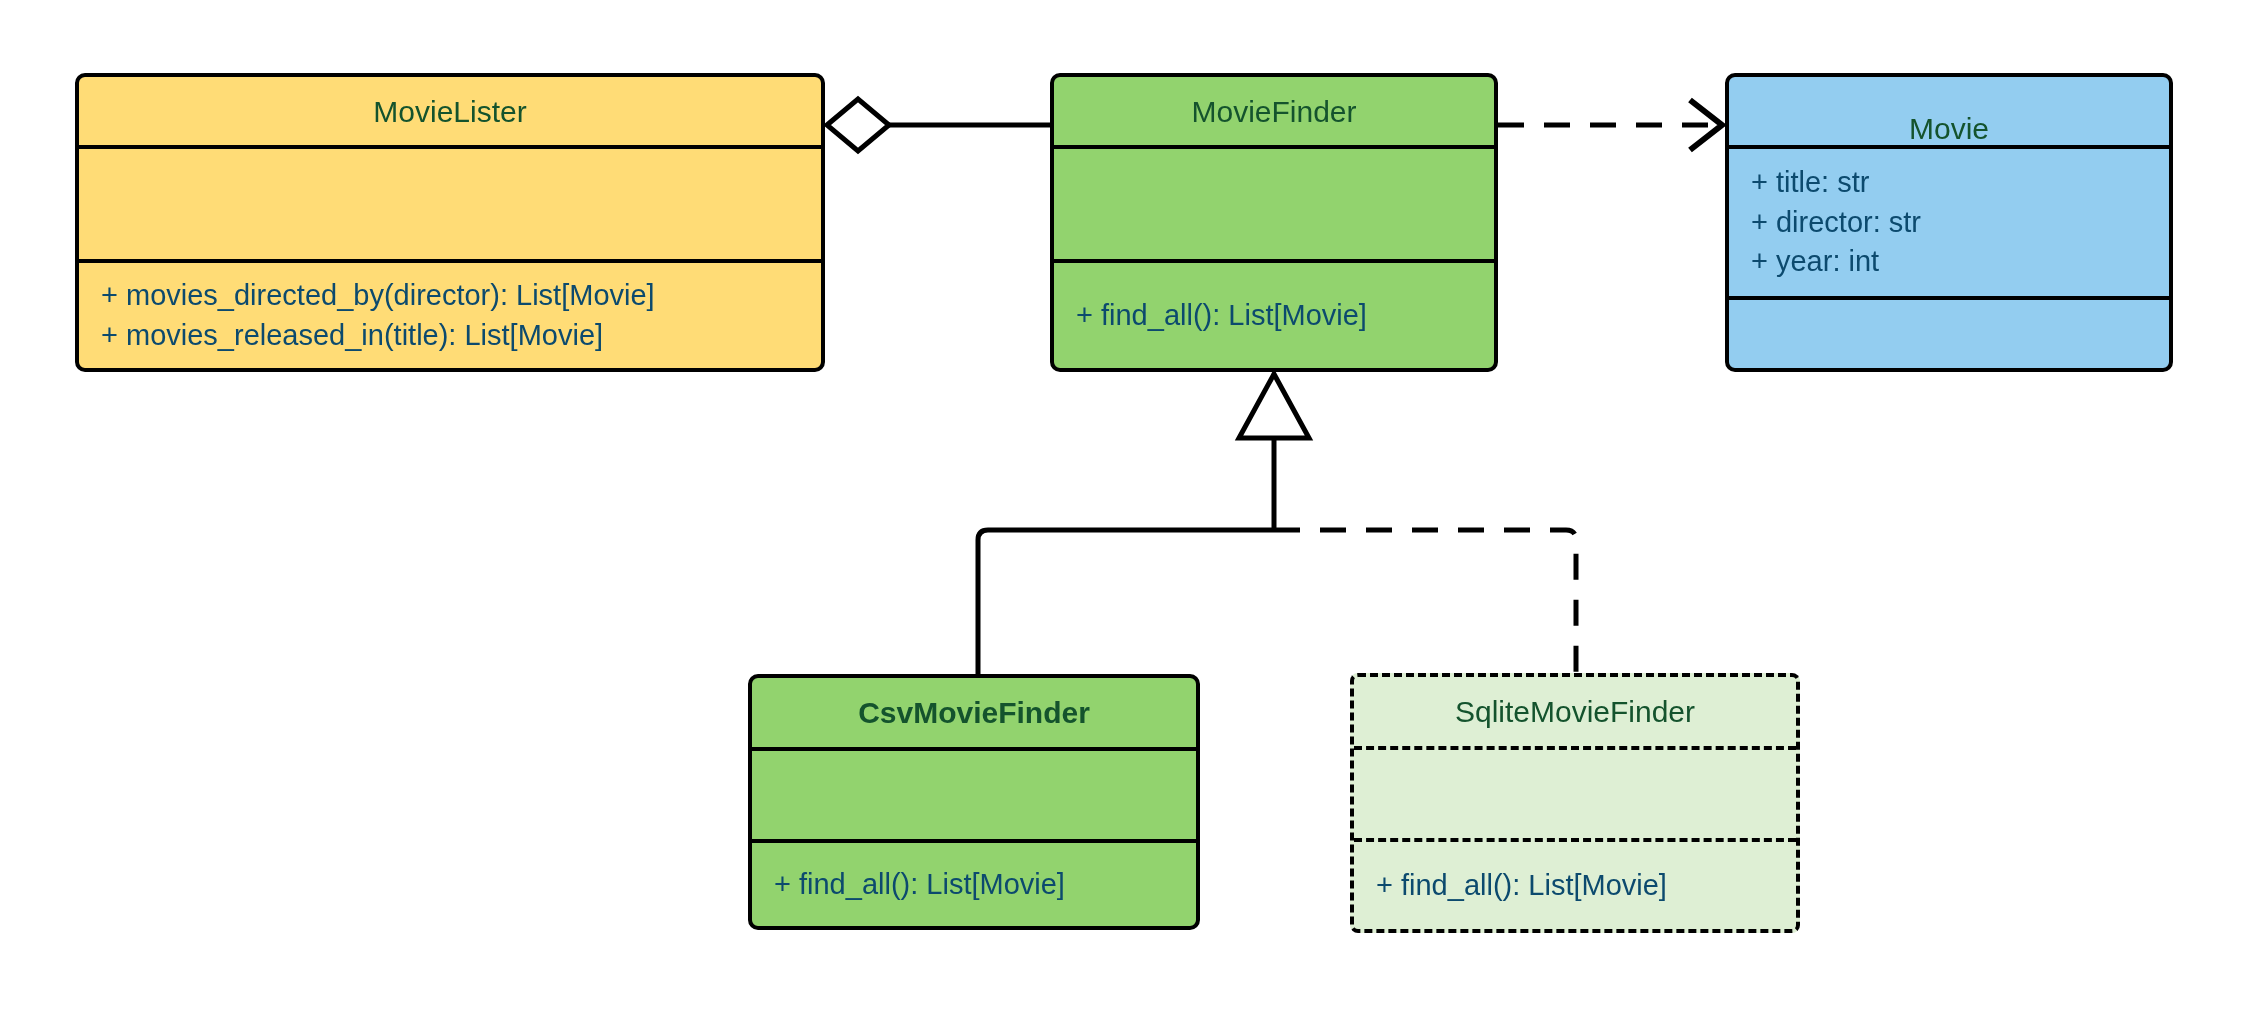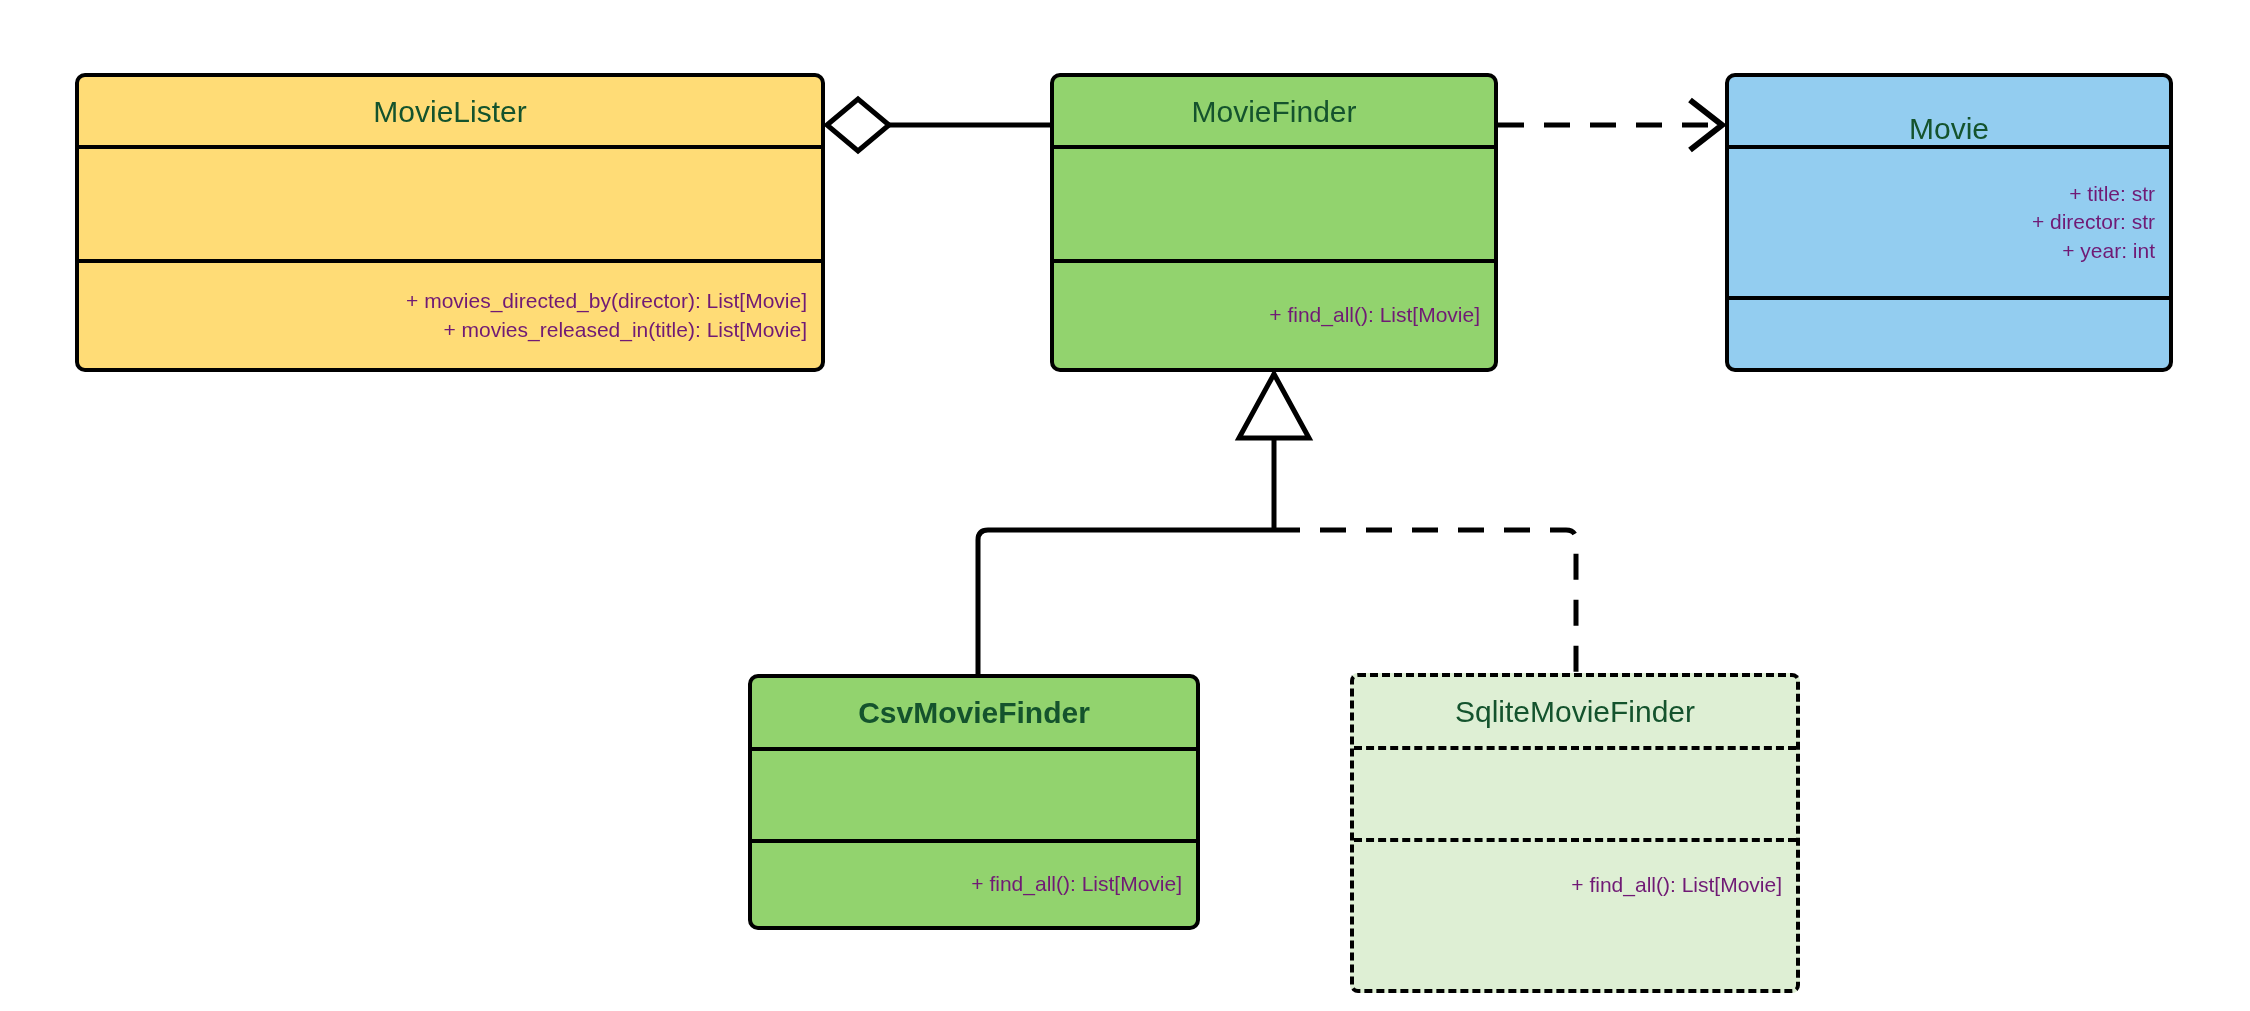--- a/index.html
+++ b/index.html
@@ -62,25 +62,25 @@
     color: #14532d;
     line-height: 1.1;
     text-align: center;
     white-space: nowrap;
   }
   .member-list {
     padding-left: 22px;
     padding-right: 14px;
   }
   .member {
-    font-size: 21px;
-    color: #701a75;
+    font-size: 29px;
+    color: #0c4a6e;
     line-height: 1.36;
     white-space: nowrap;
-    text-align: right;
+    text-align: left;
   }
   .empty-compartment {
     min-height: 10px;
   }
 </style>
 </head>
 <body>
 
 <div id="canvas">
 
@@ -142,21 +142,21 @@
   <div class="uml-class" style="left:748px; top:674px; width:452px; height:256px; background:#92D36E;">
     <div class="compartment title-row" style="height:69px;font-weight:bold;">
       <div class="class-name">CsvMovieFinder</div>
     </div>
     <div class="compartment divider-top empty-compartment" style="height:92px;"></div>
     <div class="compartment divider-top member-list" style="height:87px;">
       <div class="member">+ find_all(): List[Movie]</div>
     </div>
   </div>
 
-  <div class="uml-class dashed" style="left:1350px; top:673px; width:450px; height:320px; background:#DEEFD4;">
+  <div class="uml-class dashed" style="left:1350px; top:673px; width:450px; height:260px; background:#DEEFD4;">
     <div class="compartment title-row" style="height:69px;">
       <div class="class-name">SqliteMovieFinder</div>
     </div>
     <div class="compartment divider-top empty-compartment" style="height:92px;"></div>
     <div class="compartment divider-top member-list" style="height:91px;">
       <div class="member">+ find_all(): List[Movie]</div>
     </div>
   </div>
 
 </div>

